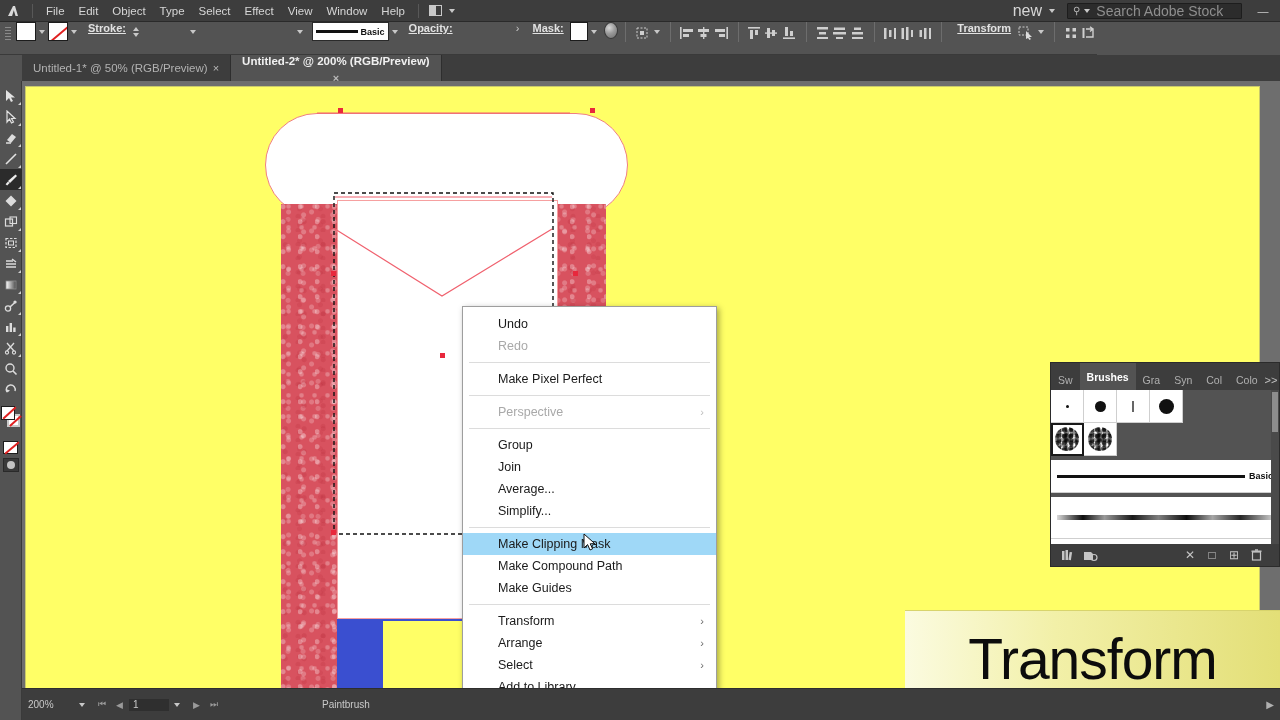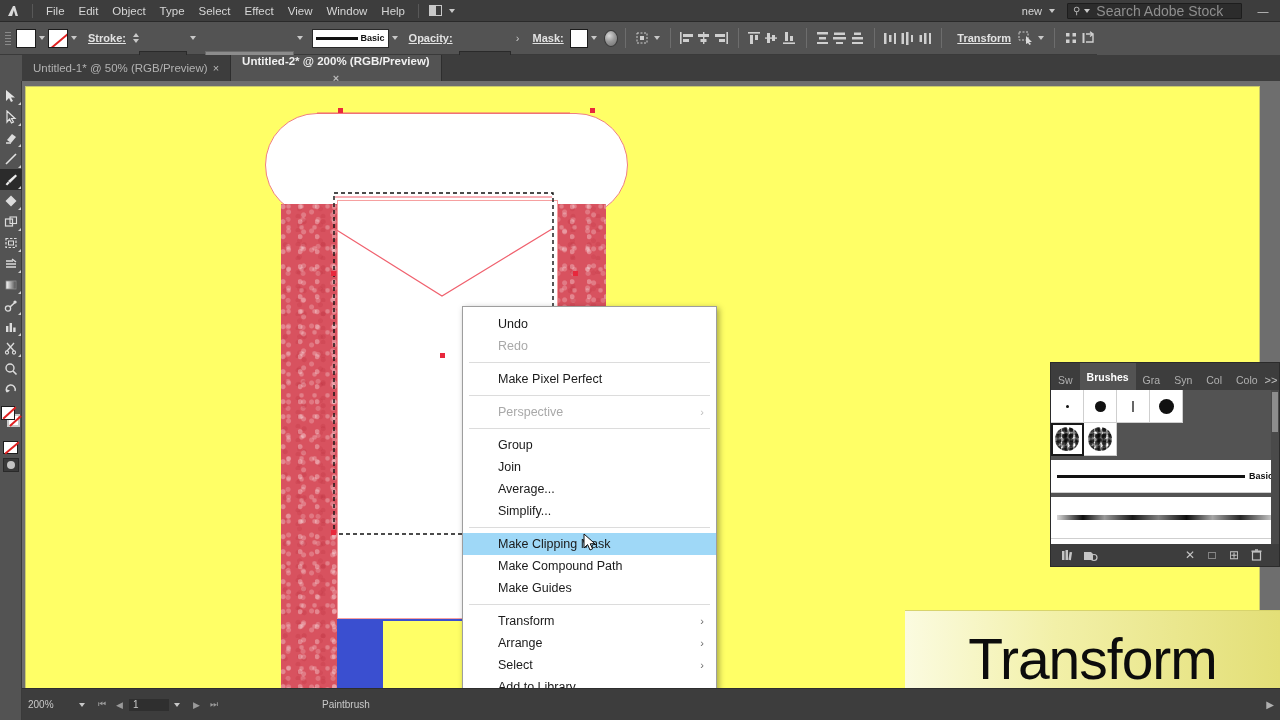--- a/index.html
+++ b/index.html
@@ -25,36 +25,36 @@
   .menubar .sep { width: 1px; height: 14px; background: #585858; margin: 0 6px; }
   .menu-item {
     color: #d6d6d6; font-size: 11.5px; padding: 3px 7px; cursor: default; white-space: nowrap;
   }
   .menubar-right { margin-left: auto; display: flex; align-items: center; height: 22px; }
   .arrange-icon { display: flex; align-items: center; gap: 3px; padding: 0 4px; }
   .arrange-box { width: 13px; height: 11px; border: 1px solid #c9c9c9; display: flex; }
   .arrange-box i { display: block; width: 50%; height: 100%; background: #c9c9c9; }
   .arrange-box i + i { background: transparent; }
   .caret { width: 0; height: 0; border-left: 3.5px solid transparent; border-right: 3.5px solid transparent; border-top: 4px solid #c8c8c8; margin-left: 4px; }
-  .new-label { color: #d6d6d6; font-size: 11px; padding-left: 10px; }
+  .new-label { color: #d6d6d6; font-size: 16px; padding-left: 10px; }
   .stock-search {
     width: 175px; height: 16px; background: #2c2c2c; border: 1px solid #1d1d1d;
     margin-left: 12px; display: flex; align-items: center; padding: 0 5px; gap: 3px;
     border-radius: 1px;
   }
   .stock-search .mag { font-size: 10px; color: #b9b9b9; }
   .stock-search .ph { color: #8e8e8e; font-size: 14px; white-space: nowrap; overflow: hidden; }
   .win-btns { display: flex; align-items: center; margin-left: 8px; padding-right: 4px; gap: 0px; }
   .win-btn { width: 26px; height: 22px; color: #cfcfcf; font-size: 11px; display: flex; align-items: center; justify-content: center; }
 
   
   .controlbar {
     position: absolute; top: 22px; left: 0; width: 1097px; height: 33px;
     background: #535353; border-bottom: 1px solid #3a3a3a;
-    display: flex; align-items: center; padding-left: 5px;
+    display: flex; align-items: flex-start; padding-left: 5px;
   }
   .cb-grip { width: 8px; height: 22px; display: flex; flex-direction: column; justify-content: center; gap: 2px; margin-right: 5px; }
   .cb-grip span { display: block; height: 1px; background: #8a8a8a; width: 100%; }
   .swatch-box {
     width: 24px; height: 19px; background: #fff; border: 1px solid #1c1c1c;
   }
   .swatch-none {
     width: 24px; height: 19px; background: #fff; border: 1px solid #1c1c1c; position: relative; overflow: hidden;
   }
   .swatch-none::after {

